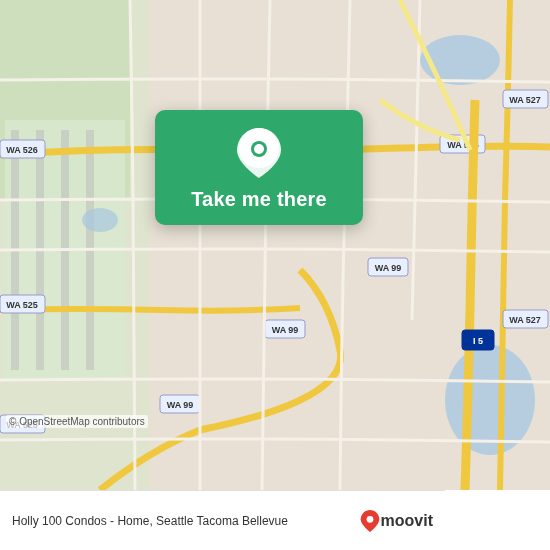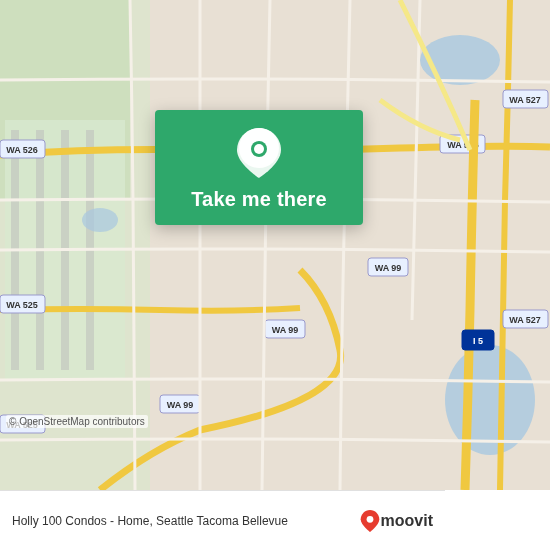--- a/index.html
+++ b/index.html
@@ -28,21 +28,21 @@
       top: 0; left: 0;
     }
 
     
     #popup-card {
       position: absolute;
       top: 110px;
       left: 155px;
       width: 208px;
       background-color: #2ea86b;
-      border-radius: 4px;
+      border-radius: 10px;
       display: flex;
       flex-direction: column;
       align-items: center;
       padding: 18px 20px 14px 20px;
       cursor: pointer;
       box-shadow: 0 4px 16px rgba(0,0,0,0.25);
     }
 
     #pin-icon {
       width: 44px;

